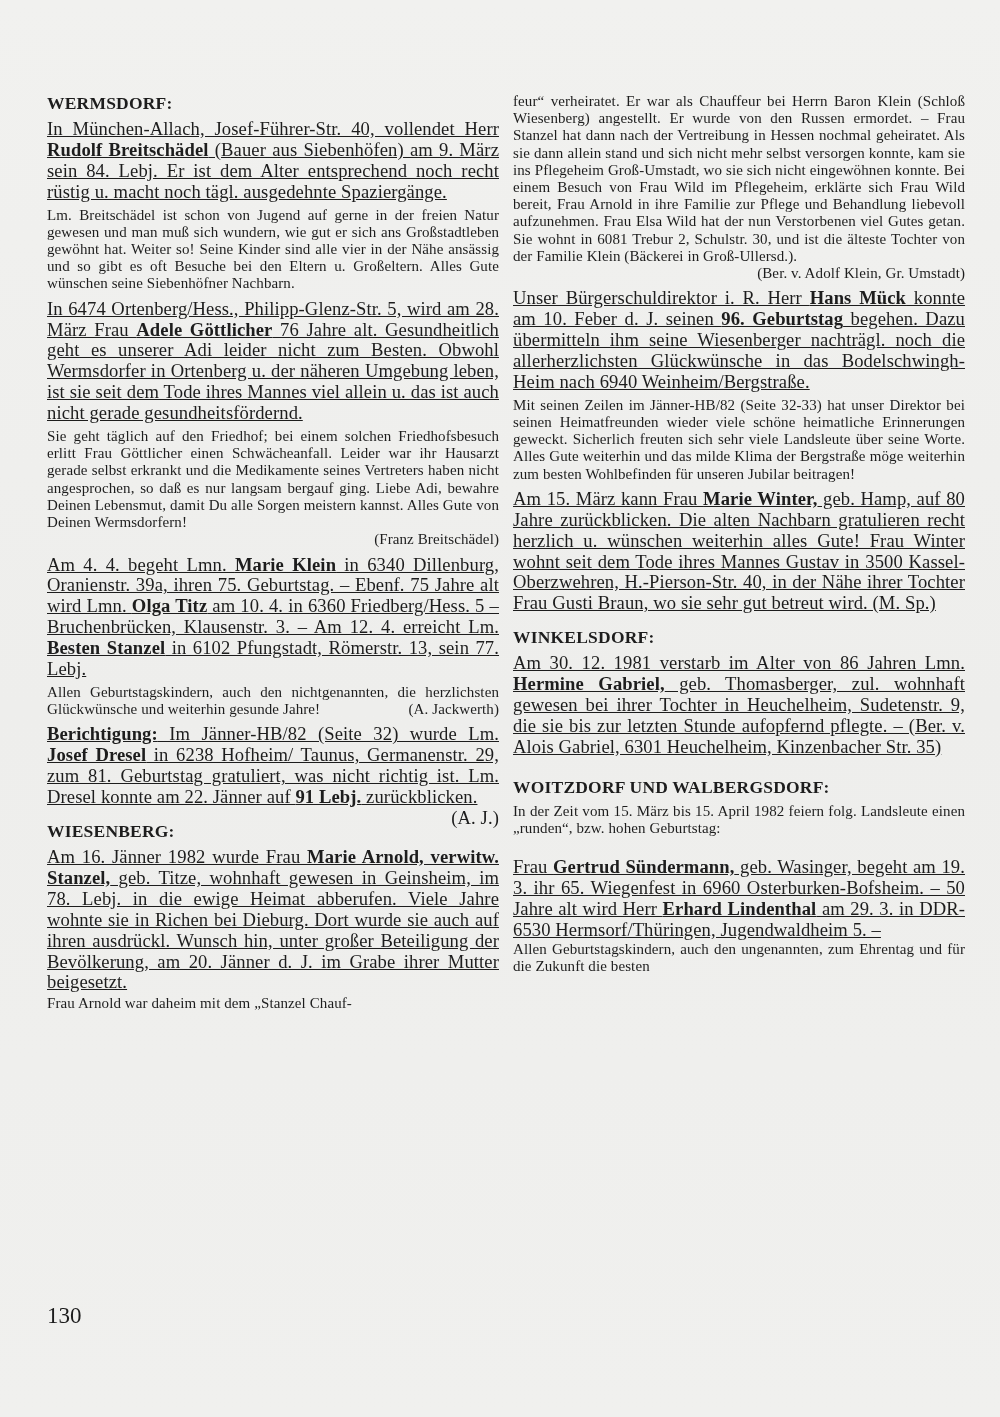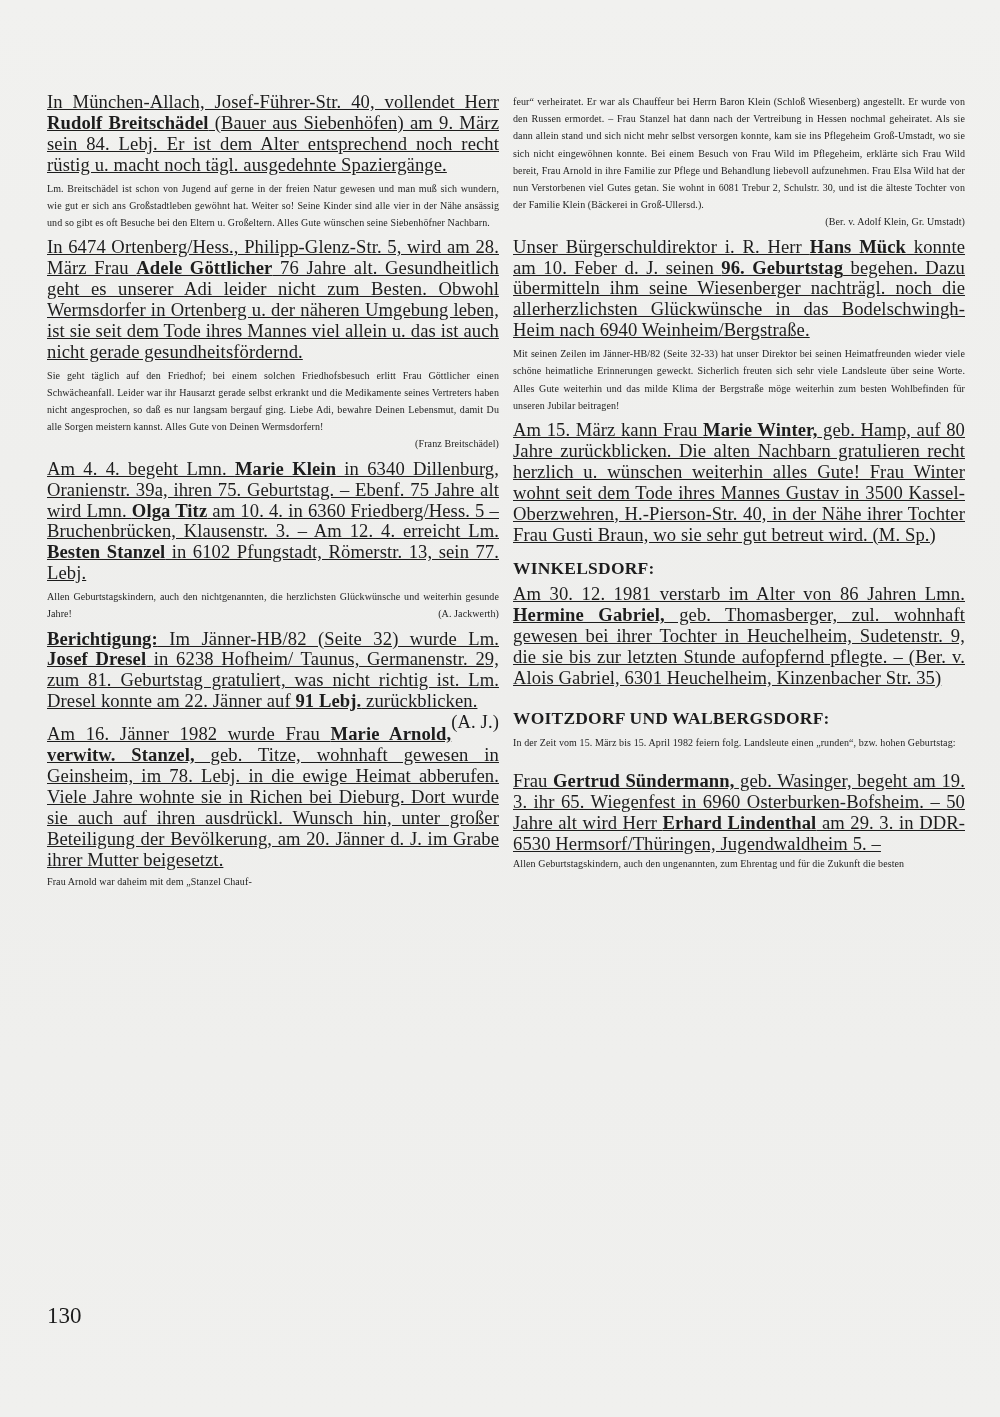--- a/index.html
+++ b/index.html
@@ -19,55 +19,57 @@
     .col-right { left: 513px; top: 93px; }
     .heading {
       font-weight: bold; font-size: 17.5px; letter-spacing: 0.2px;
       margin: 0 0 5px 0; line-height: 22px;
     }
     .para {
       font-size: 18.6px; line-height: 20.9px; text-align: justify;
       margin: 0 0 4px 0; hyphens: manual; letter-spacing: 0.1px; text-decoration: underline;
     }
     .small {
-      font-size: 10px; line-height: 17.2px; text-align: justify;
+      font-size: 15px; line-height: 17.2px; text-align: justify;
       margin: 0 0 6px 0; letter-spacing: 0.1px;
     }
     .sig { text-align: right; display: block; }
     .sig-inline { float: right; }
     b { font-weight: bold; }
     .gap { height: 8px; }
     .page-number {
       position: absolute; left: 47px; top: 1303px;
       font-size: 23px;
     }
   </style>
 </head>
 <body>
 
 <div class="page">
 
   <div class="col col-left">
+    <h2 class="heading">WERMSDORF:</h2>
 
     <p class="para"><span>In München-Allach, Josef-Führer-Str. 40, vollendet Herr </span><b>Rudolf Breitschädel</b><span> (Bauer aus Siebenhöfen) am 9. März sein 84. Lebj. Er ist dem Alter entsprechend noch recht rüstig u. macht noch tägl. ausgedehnte Spazier­gänge.</span></p>
 
     <p class="small">Lm. Breitschädel ist schon von Jugend auf gerne in der freien Natur gewesen und man muß sich wun­dern, wie gut er sich ans Großstadtleben gewöhnt hat. Weiter so! Seine Kinder sind alle vier in der Nähe ansässig und so gibt es oft Besuche bei den Eltern u. Großeltern. Alles Gute wünschen seine Siebenhöfner Nachbarn.</p>
 
     <p class="para"><span>In 6474 Ortenberg/Hess., Philipp-Glenz-Str. 5, wird am 28. März Frau </span><b>Adele Göttlicher</b><span> 76 Jahre alt. Gesundheitlich geht es unserer Adi leider nicht zum Besten. Obwohl Wermsdor­fer in Ortenberg u. der näheren Umgebung leben, ist sie seit dem Tode ihres Mannes viel allein u. das ist auch nicht gerade gesund­heitsfördernd.</span></p>
 
     <p class="small" style="margin-bottom:0">Sie geht täglich auf den Friedhof; bei einem solchen Friedhofsbesuch erlitt Frau Göttlicher einen Schwächeanfall. Leider war ihr Hausarzt gerade selbst erkrankt und die Medikamente seines Vertre­ters haben nicht angesprochen, so daß es nur lang­sam bergauf ging. Liebe Adi, bewahre Deinen Le­bensmut, damit Du alle Sorgen meistern kannst. Alles Gute von Deinen Wermsdorfern!</p>
     <p class="small sig">(Franz Breitschädel)</p>
 
     <p class="para"><span>Am 4. 4. begeht Lmn. </span><b>Marie Klein</b><span> in 6340 Dillenburg, Oranienstr. 39a, ihren 75. Ge­burtstag. – Ebenf. 75 Jahre alt wird Lmn. </span><b>Olga Titz</b><span> am 10. 4. in 6360 Friedberg/Hess. 5 – Bruchenbrücken, Klausenstr. 3. – Am 12. 4. erreicht Lm. </span><b>Besten Stanzel</b><span> in 6102 Pfung­stadt, Römerstr. 13, sein 77. Lebj.</span></p>
 
     <p class="small"><span>Allen Geburtstagskindern, auch den nichtgenann­ten, die herzlichsten Glückwünsche und weiterhin gesunde Jahre!</span><span class="sig-inline">(A. Jackwerth)</span></p>
 
     <p class="para"><b>Berichtigung:</b><span> Im Jänner-HB/82 (Seite 32) wurde Lm. </span><b>Josef Dresel</b><span> in 6238 Hofheim/ Taunus, Germanenstr. 29, zum 81. Geburts­tag gratuliert, was nicht richtig ist. Lm. Dre­sel konnte am 22. Jänner auf </span><b>91 Lebj.</b><span> zurück­blicken.</span><span class="sig-inline">(A. J.)</span></p>
 
     <div class="gap"></div>
+    <h2 class="heading">WIESENBERG:</h2>
 
     <p class="para" style="margin-bottom:2px"><span>Am 16. Jänner 1982 wurde Frau </span><b>Marie Ar­nold, verwitw. Stanzel,</b><span> geb. Titze, wohnhaft gewesen in Geinsheim, im 78. Lebj. in die ewige Heimat abberufen. Viele Jahre wohnte sie in Richen bei Dieburg. Dort wurde sie auch auf ihren ausdrückl. Wunsch hin, unter großer Beteiligung der Bevölkerung, am 20. Jänner d. J. im Grabe ihrer Mutter beigesetzt.</span></p>
 
     <p class="small">Frau Arnold war daheim mit dem „Stanzel Chauf-</p>
   </div>
 
   <div class="col col-right">
     <p class="small" style="margin-bottom:0">feur“ verheiratet. Er war als Chauffeur bei Herrn Baron Klein (Schloß Wiesenberg) angestellt. Er wurde von den Russen ermordet. – Frau Stanzel hat dann nach der Vertreibung in Hessen nochmal geheiratet. Als sie dann allein stand und sich nicht mehr selbst versorgen konnte, kam sie ins Pflege­heim Groß-Umstadt, wo sie sich nicht eingewöhnen konnte. Bei einem Besuch von Frau Wild im Pfle­geheim, erklärte sich Frau Wild bereit, Frau Arnold in ihre Familie zur Pflege und Behandlung liebevoll aufzunehmen. Frau Elsa Wild hat der nun Verstor­benen viel Gutes getan. Sie wohnt in 6081 Trebur 2, Schulstr. 30, und ist die älteste Tochter von der Familie Klein (Bäckerei in Groß-Ullersd.).</p>
     <p class="small sig">(Ber. v. Adolf Klein, Gr. Umstadt)</p>
 

